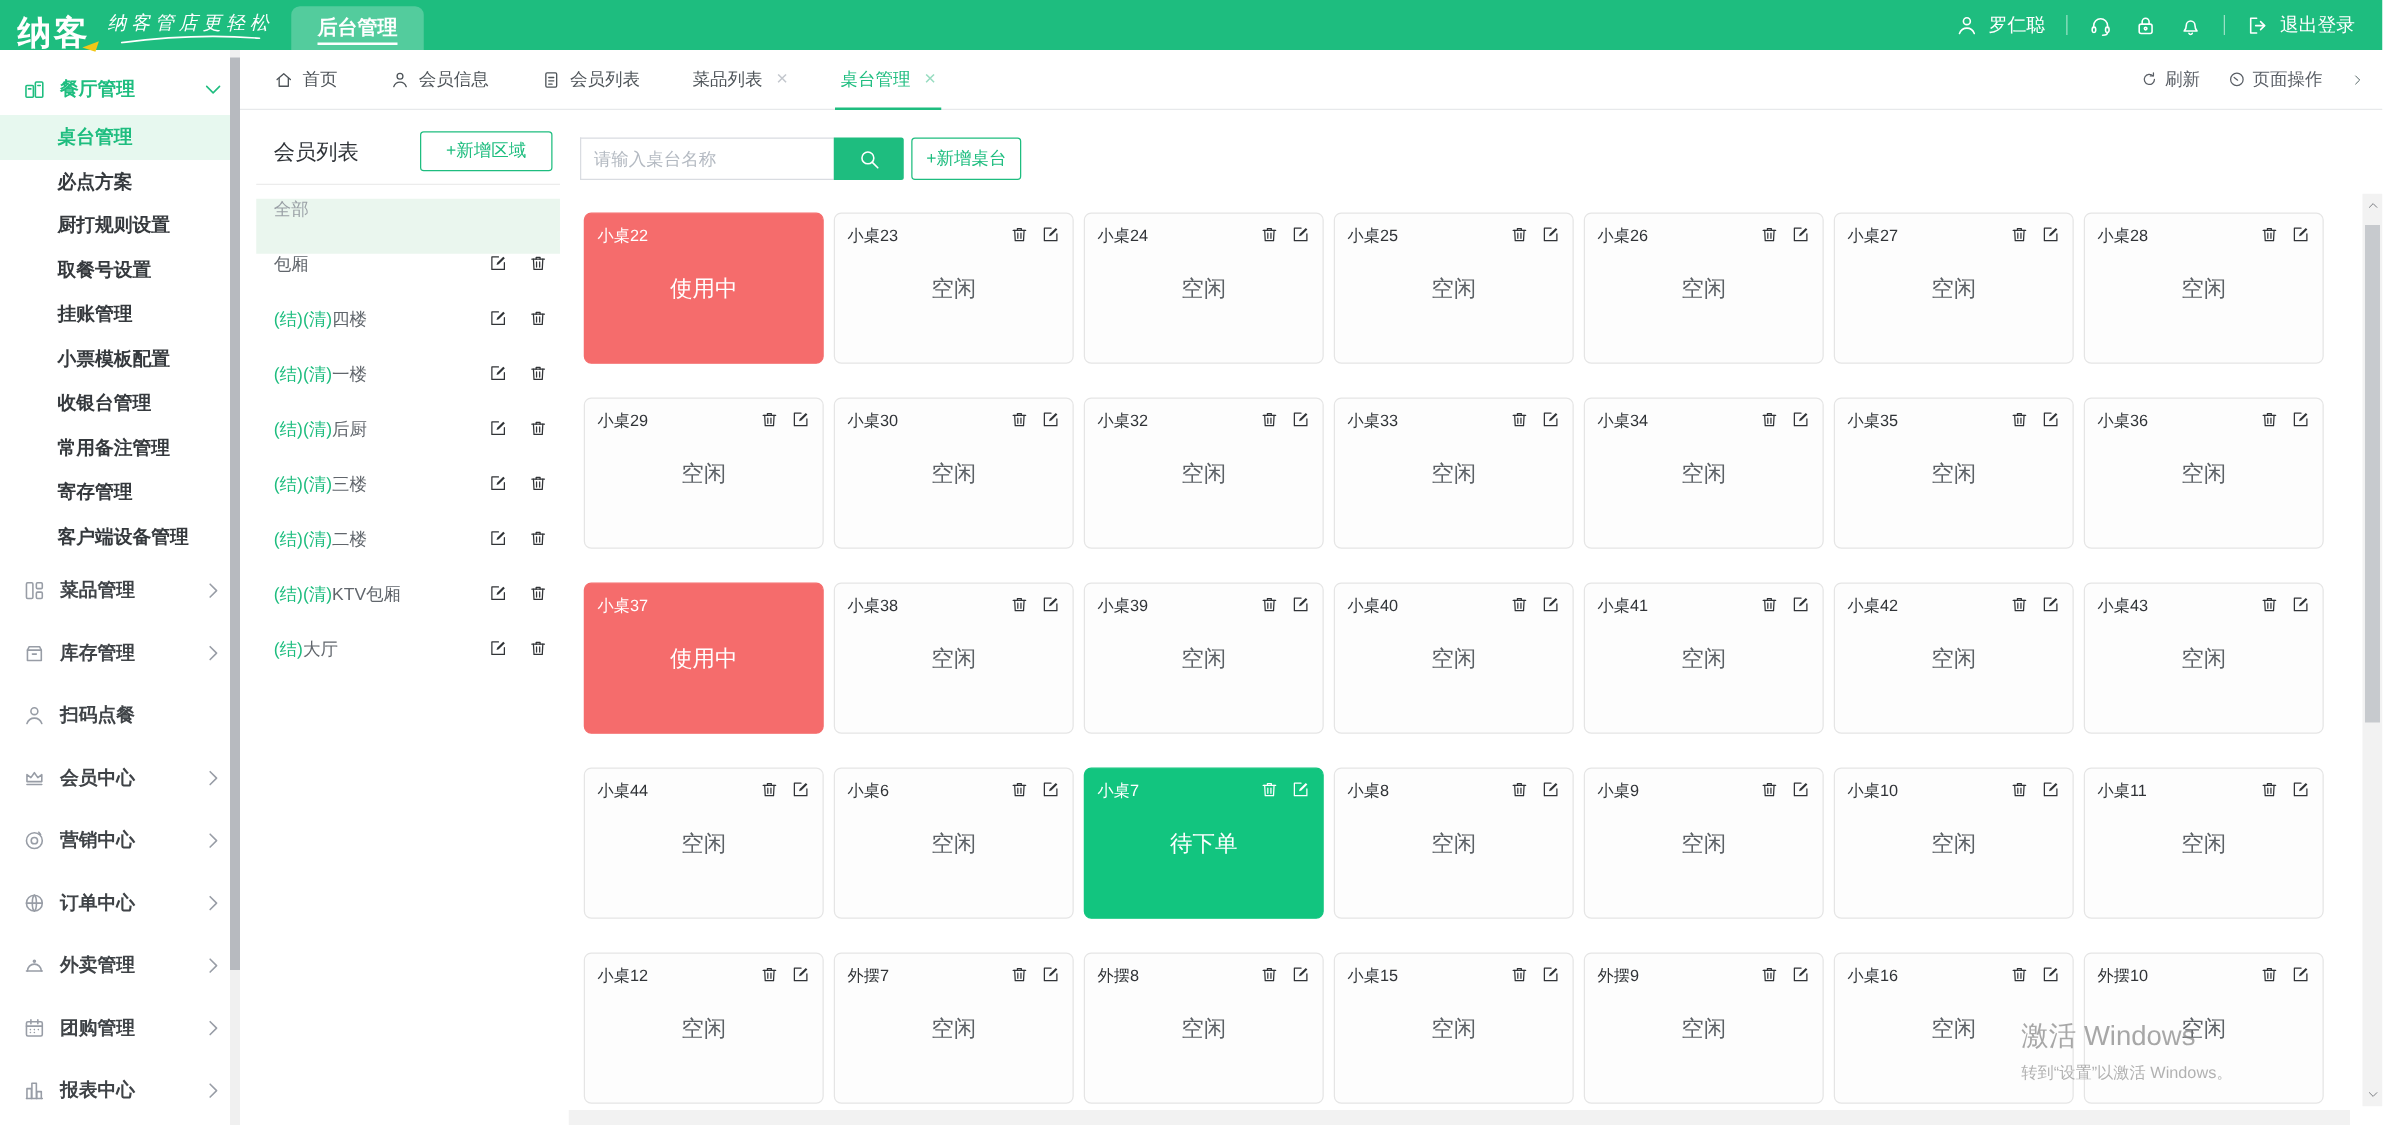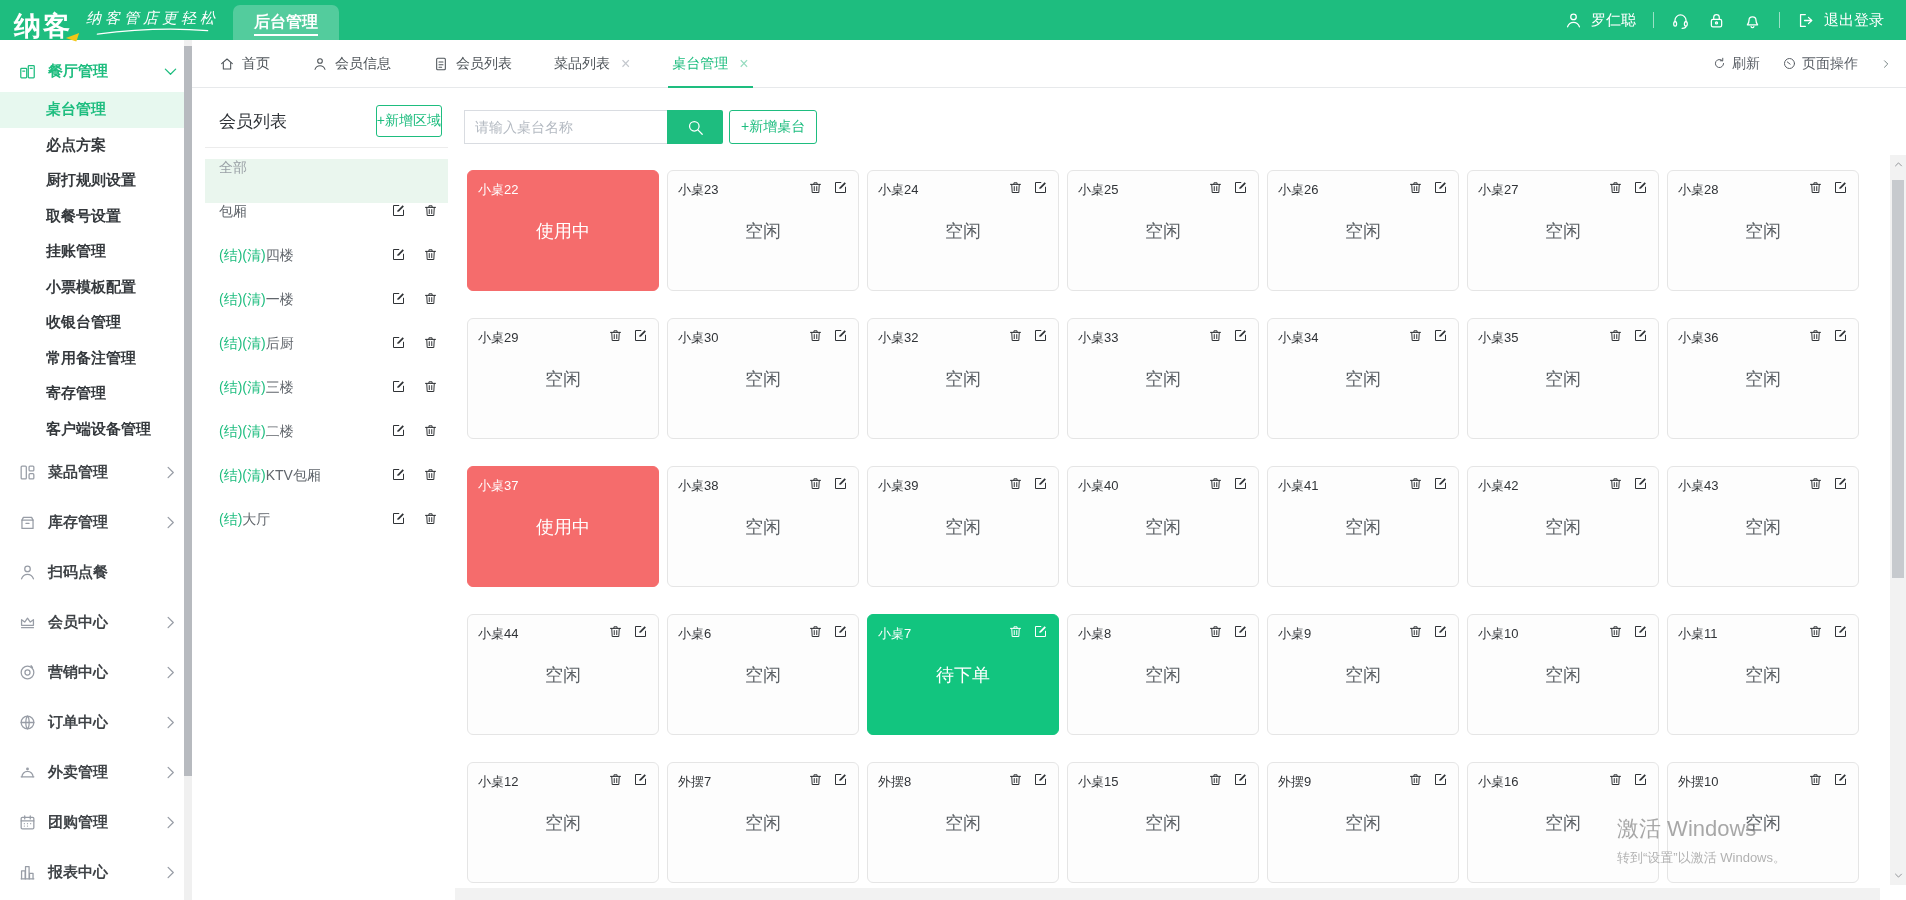--- a/index.html
+++ b/index.html
@@ -50,21 +50,21 @@
   .tb-btn { display:flex; align-items:center; gap:5px; cursor:pointer; }
   .tb-btn .icon svg { width:15px; height:15px; }
   .tb-chev svg { width:12px; height:12px; color:#566; }
 
   .content { position:absolute; top:48px; left:0; right:0; bottom:0; }
 
   
   .region-panel { position:absolute; left:13px; top:7px; width:243px; }
   .rp-head { display:flex; align-items:center; justify-content:space-between; padding:10px 6px 10px 14px; }
   .rp-title { font-size:17px; color:#2f3338; }
-  .btn-outline { border:1px solid var(--accent); color:var(--accent); background:#fff; border-radius:3px; font-size:14px; height:32px; padding:0 0; display:inline-flex; align-items:center; cursor:pointer; font-family:inherit; }
+  .btn-outline { border:1px solid var(--accent); color:var(--accent); background:#fff; border-radius:3px; font-size:14px; height:32px; padding:0 20px; display:inline-flex; align-items:center; cursor:pointer; font-family:inherit; }
   .rp-divider { border-top:1px solid #ececec; }
   .rp-list { margin-top:11px; }
   .area-row { height:44px; display:flex; align-items:flex-start; padding:0 10px 0 14px; font-size:14px; color:#61666c; cursor:pointer; }
   .area-row.all { background:var(--all-row-bg); color:#9aa0a6; }
   .area-prefix { color:var(--accent); }
   .area-actions { margin-left:auto; display:flex; gap:17px; }
   .icon-btn { cursor:pointer; display:inline-flex; }
   .icon-btn .icon svg { width:15px; height:15px; color:#303336; }
 
   

